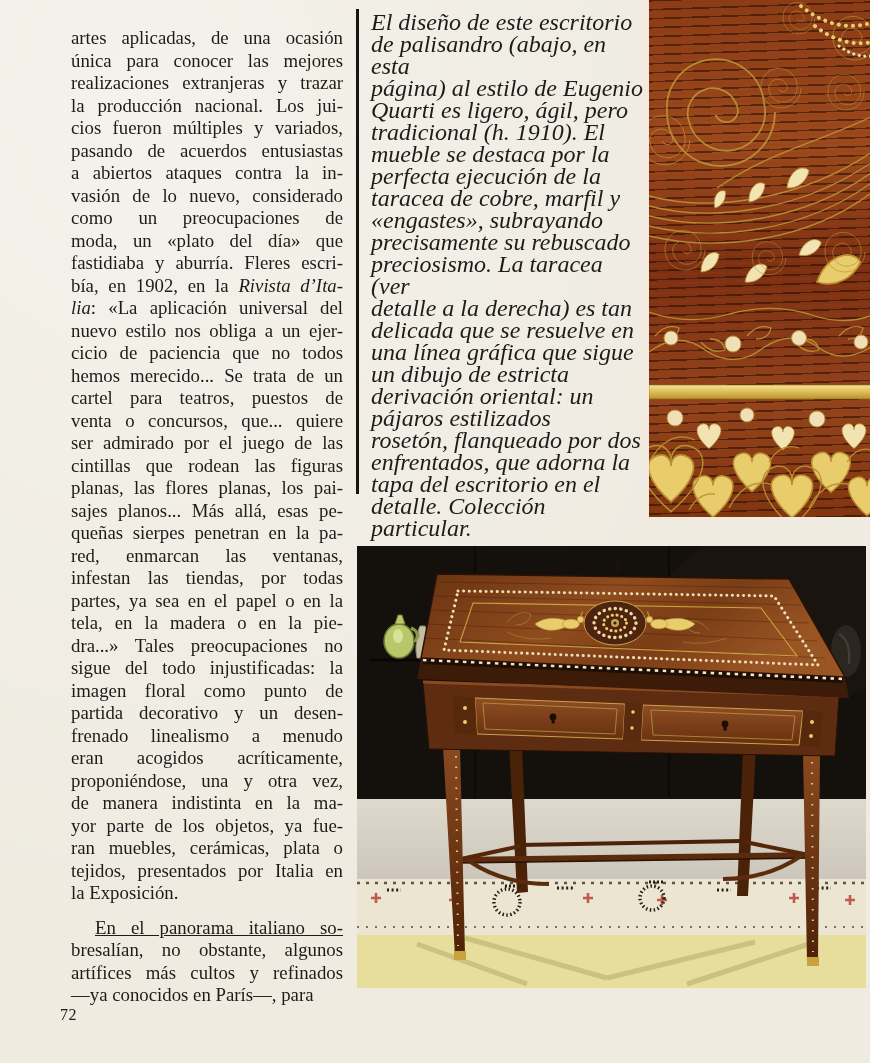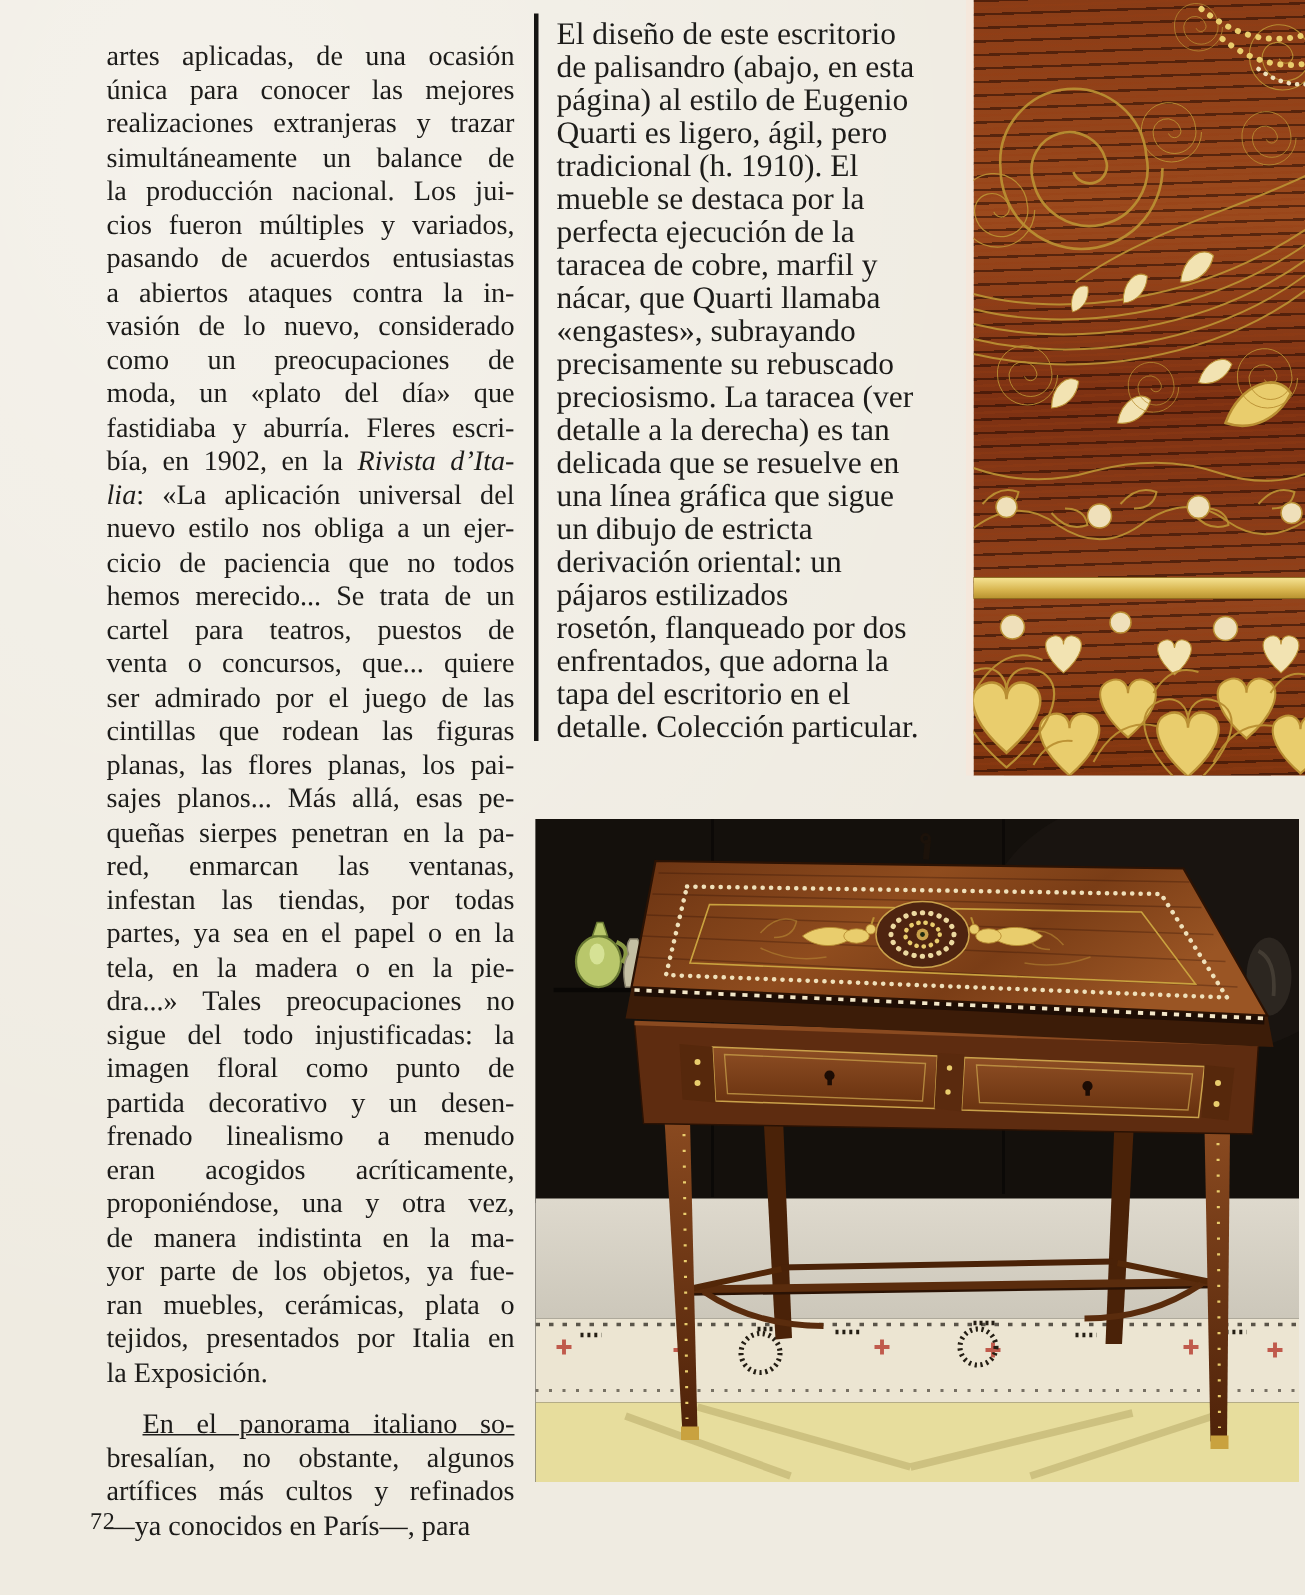--- a/index.html
+++ b/index.html
@@ -24,21 +24,21 @@
   }
   .para{margin:12px}
   .jline{text-align:justify;text-align-last:justify;-moz-text-align-last:justify;white-space:nowrap;}
   .jline{white-space:normal;}
   .jline.lastline{text-align-last:left;-moz-text-align-last:left;}
   .jline.indent{text-indent:24px;text-decoration:underline;}
   #pageno{position:absolute;left:60px;top:1006px;font-size:16px;letter-spacing:.5px;}
   #vrule{position:absolute;left:356px;top:9px;width:3px;height:485px;background:var(--rule);}
   #caption{
     position:absolute;left:371px;top:11px;width:274px;
-    font-size:21px;line-height:22px;
+    font-style:italic;font-size:24px;line-height:22px;
   }
   .cline{text-align:left;}
   figure{margin:0;padding:0;}
   #marquetry{
     position:absolute;left:644px;top:0;width:226px;height:517px;
     border-left:5px solid var(--edge_strip);box-sizing:content-box;
     background:
       repeating-linear-gradient(178deg,
         rgba(36,10,2,.55) 0 1.6px, rgba(0,0,0,0) 1.6px 4.4px,
         rgba(150,60,18,.28) 4.4px 6px, rgba(0,0,0,0) 6px 9px),
@@ -57,21 +57,20 @@
   .nac{fill:var(--nacre);stroke:var(--gold);stroke-width:1}
 </style>
 </head>
 <body>
 
 <div id="article">
     <div class="para">
       <div class="jline">artes aplicadas, de una ocasión</div>
       <div class="jline">única para conocer las mejores</div>
       <div class="jline">realizaciones extranjeras y trazar</div>
-      <div class="jline">simultáneamente un balance de</div>
       <div class="jline">la producción nacional. Los jui-</div>
       <div class="jline">cios fueron múltiples y variados,</div>
       <div class="jline">pasando de acuerdos entusiastas</div>
       <div class="jline">a abiertos ataques contra la in-</div>
       <div class="jline">vasión de lo nuevo, considerado</div>
       <div class="jline">como un preocupaciones de</div>
       <div class="jline">moda, un «plato del día» que</div>
       <div class="jline">fastidiaba y aburría. Fleres escri-</div>
       <div class="jline">bía, en 1902, en la <i>Rivista d’Ita-</i></div>
       <div class="jline"><i>lia</i>: «La aplicación universal del</div>
@@ -116,21 +115,20 @@
 
 <div id="caption">
     <div class="cline">El diseño de este escritorio</div>
     <div class="cline">de palisandro (abajo, en esta</div>
     <div class="cline">página) al estilo de Eugenio</div>
     <div class="cline">Quarti es ligero, ágil, pero</div>
     <div class="cline">tradicional (h. 1910). El</div>
     <div class="cline">mueble se destaca por la</div>
     <div class="cline">perfecta ejecución de la</div>
     <div class="cline">taracea de cobre, marfil y</div>
-    <div class="cline">nácar, que Quarti llamaba</div>
     <div class="cline">«engastes», subrayando</div>
     <div class="cline">precisamente su rebuscado</div>
     <div class="cline">preciosismo. La taracea (ver</div>
     <div class="cline">detalle a la derecha) es tan</div>
     <div class="cline">delicada que se resuelve en</div>
     <div class="cline">una línea gráfica que sigue</div>
     <div class="cline">un dibujo de estricta</div>
     <div class="cline">derivación oriental: un</div>
     <div class="cline">pájaros estilizados</div>
     <div class="cline">rosetón, flanqueado por dos</div>

